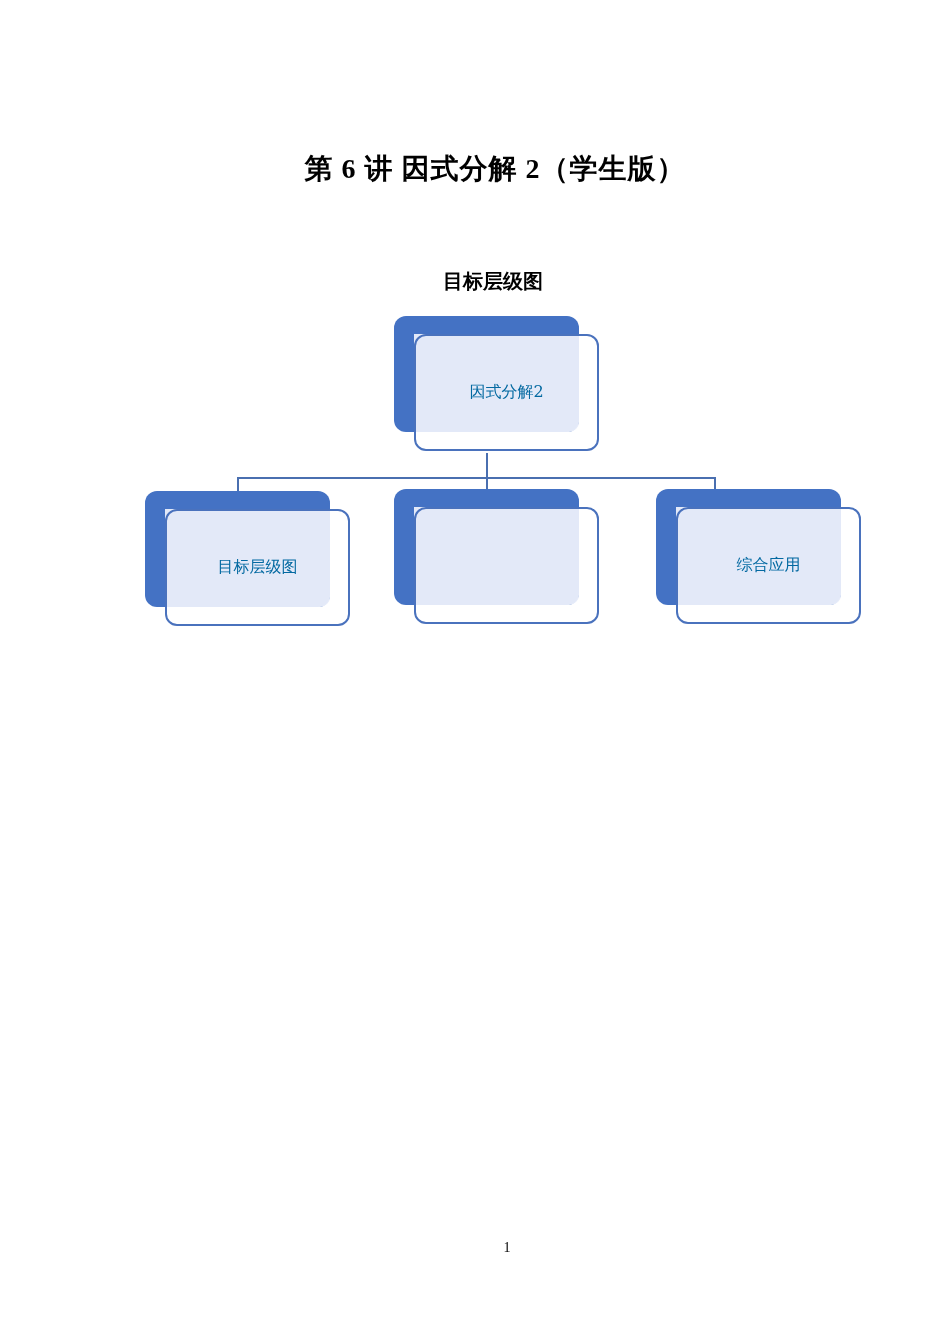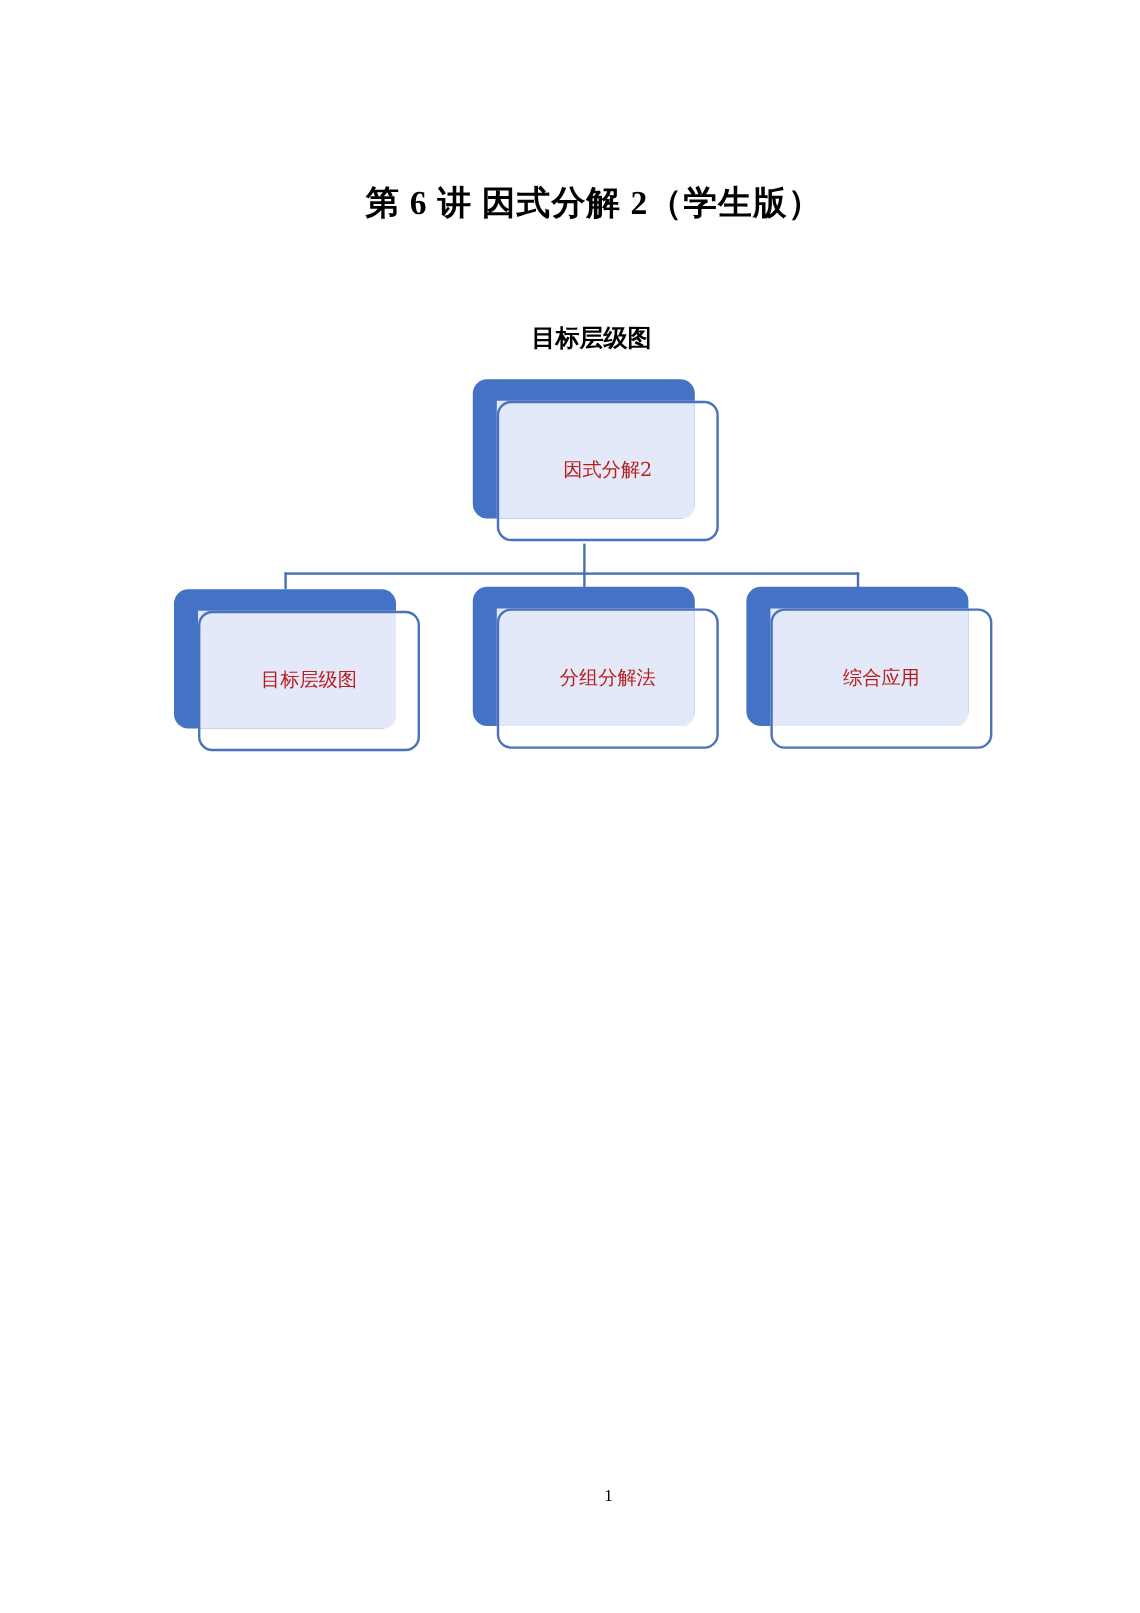--- a/index.html
+++ b/index.html
@@ -12,21 +12,21 @@
               font-size:20px; font-weight:bold;
               font-family:"DejaVu Sans","Liberation Sans",sans-serif; }
   .node { position:absolute; }
   .node .back { position:absolute; background:#4472c4; border-radius:12px; width:185px; height:116px; left:0; top:0; }
   .node .front { position:absolute; left:20px; top:18px; width:185px; height:117px;
                  border:2px solid #4a72bd; border-radius:12px; box-sizing:border-box; background:transparent; }
   .node .fill { position:absolute; left:20px; top:18px; width:165px; height:98px;
                 background:rgba(234,238,250,0.96); border-radius:0 0 10px 0; }
   .node .label { position:absolute; left:20px; top:18px; width:185px; height:117px;
                  display:flex; align-items:center; justify-content:center;
-                 font-size:16px; color:#b91c1c; padding-bottom:0; box-sizing:border-box;
+                 font-size:16px; color:#0369a1; padding-bottom:0; box-sizing:border-box;
                  font-family:"DejaVu Serif","Liberation Serif",serif; }
   .line { position:absolute; background:#4a6fb0; }
   .pageno { position:absolute; top:1240px; left:0; width:1014px; text-align:center;
             font-size:14px; font-family:"Liberation Serif","DejaVu Serif",serif; }
 </style>
 </head>
 <body>
 
 <div class="title">第 6 讲  因式分解 2（学生版）</div>
 <div class="subtitle">目标层级图</div>
@@ -49,24 +49,23 @@
     <div class="back"></div>
     <div class="fill"></div>
     <div class="front"></div>
     <div class="label">目标层级图</div>
   </div>
 
   <div class="node" style="left:394px; top:489px; width:207px; height:137px;">
     <div class="back"></div>
     <div class="fill"></div>
     <div class="front"></div>
-    <div class="label">分组分解法</div>
   </div>
 
-  <div class="node" style="left:622px; top:489px; width:207px; height:137px;">
+  <div class="node" style="left:656px; top:489px; width:207px; height:137px;">
     <div class="back"></div>
     <div class="fill"></div>
     <div class="front"></div>
     <div class="label">综合应用</div>
   </div>
 </div>
 
 <div class="pageno">1</div>
 
 </body></html>

